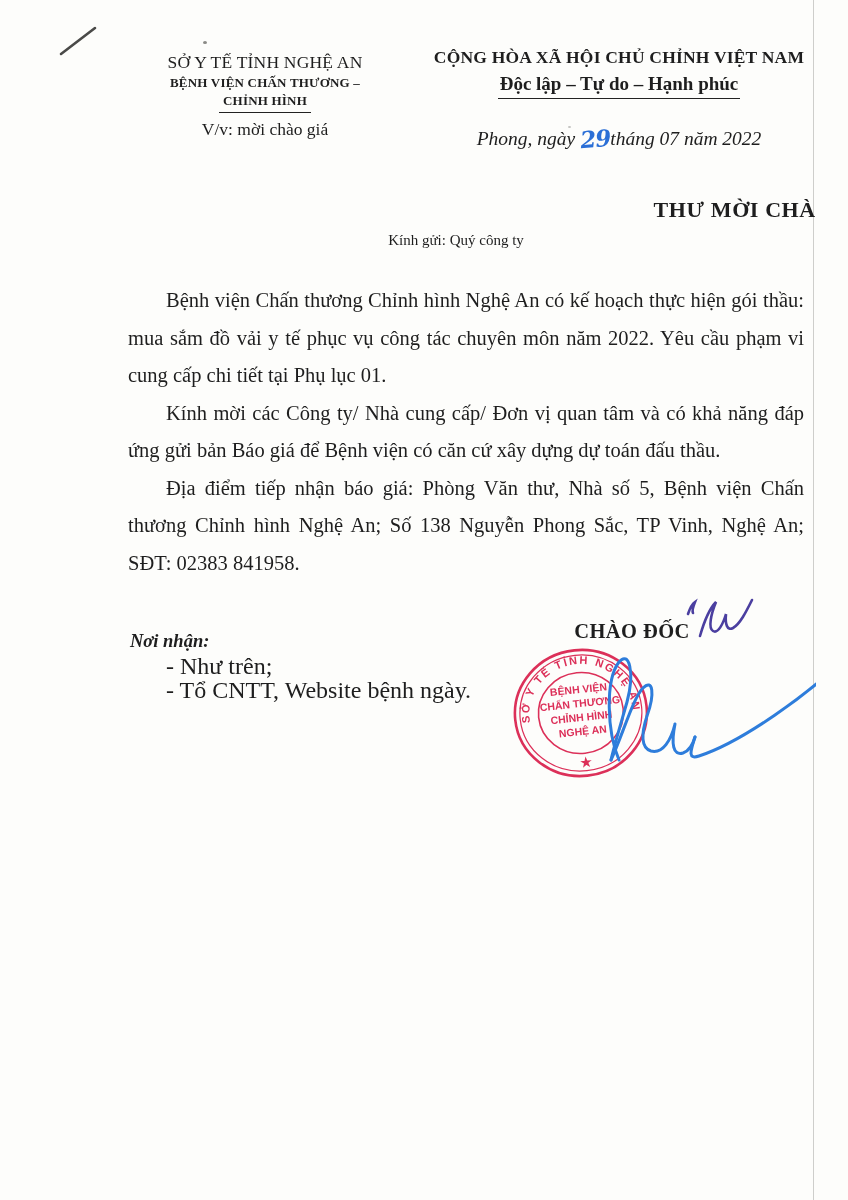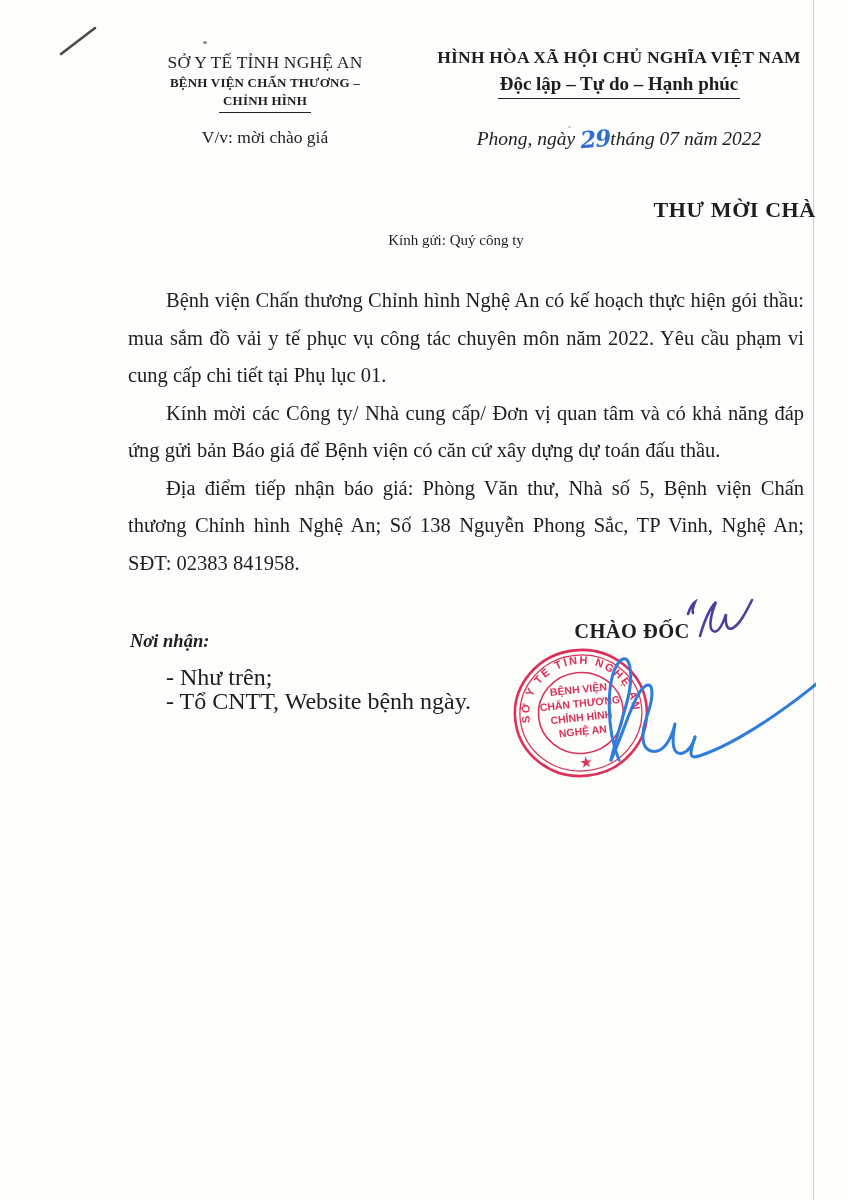--- a/index.html
+++ b/index.html
@@ -10,42 +10,42 @@
   }
   
   .edge-shadow{position:absolute;right:2px;top:0;bottom:0;width:1.5px;background:#c2c2bf;opacity:.8;}
   .speck{position:absolute;background:#8a8a86;border-radius:50%;}
   .pen-mark{position:absolute;left:22px;top:20px;}
   
   .hdr-left{position:absolute;left:68px;top:50px;width:330px;text-align:center;line-height:1.38;}
   .hdr-left .l1{font-size:17.5px;letter-spacing:.2px;}
   .hdr-left .l2,.hdr-left .l3{font-weight:bold;font-size:13px;letter-spacing:.2px;}
   .hdr-left .l3 span{display:inline-block;border-bottom:1.6px solid #222;padding:0 4px 2px 4px;}
-  .hdr-left .subject{font-size:17.5px;margin-top:12px;}
+  .hdr-left .subject{font-size:17.5px;margin-top:4px;}
   .hdr-right{position:absolute;left:392px;top:46px;width:390px;text-align:center;}
   .hdr-right .l1{font-weight:bold;font-size:17.5px;letter-spacing:.2px;line-height:1.35;}
   .hdr-right .l2{font-weight:bold;font-size:19px;margin-top:3px;}
   .hdr-right .l2 span{display:inline-block;border-bottom:1.7px solid #222;padding:0 2px 3px 2px;}
   .dateline{font-style:italic;font-size:19.5px;margin-top:26px;white-space:nowrap;}
   .hand-day{
     display:inline-block;color:#2b6fd6;font-family:"DejaVu Serif",serif;
     font-style:italic;font-weight:bold;font-size:23px;line-height:1;
     transform:rotate(-5deg) translateY(2px);margin:0 0 0 5px;letter-spacing:-1px;
   }
   
   .doc-title{position:absolute;left:3px;top:197px;width:848px;text-align:right;
     font-weight:bold;font-size:22px;letter-spacing:.6px;}
   .salutation{position:absolute;left:0;top:232px;width:848px;text-align:center;font-size:15px;}
   
   .body-text{position:absolute;left:96px;top:282px;width:676px;
     font-size:20.5px;line-height:37.5px;text-align:justify;}
   .body-text p{margin:0;text-indent:38px;}
   
   .recipients{position:absolute;left:98px;top:631px;}
-  .recipients .lbl{font-weight:bold;font-style:italic;font-size:18.5px;margin-bottom:14px;}
+  .recipients .lbl{font-weight:bold;font-style:italic;font-size:18.5px;margin-bottom:3px;}
   .recipients .item{font-size:24px;line-height:23.5px;margin-left:36px;}
   .director-title{position:absolute;left:505px;top:620px;width:190px;text-align:center;
     font-weight:bold;font-size:20.5px;letter-spacing:.4px;z-index:3;}
   .signer-name{position:absolute;left:495px;top:756px;width:200px;text-align:center;
     font-weight:bold;font-size:20.5px;z-index:4;}
   .stamp{position:absolute;left:480px;top:647px;width:138px;height:134px;z-index:2;
     transform:rotate(-6deg);}
   .stamp text{font-family:"Liberation Sans",sans-serif;font-weight:bold;fill:#dc3059;}
   .sig-main{position:absolute;left:535px;top:632px;width:290px;height:140px;z-index:5;}
   .sig-initial{position:absolute;left:648px;top:594px;width:78px;height:52px;z-index:5;}
@@ -63,21 +63,21 @@
   <div class="edge-shadow"></div>
 
   <div class="hdr-left">
     <div class="l1">SỞ Y TẾ TỈNH NGHỆ AN</div>
     <div class="l2">BỆNH VIỆN CHẤN THƯƠNG –</div>
     <div class="l3"><span>CHỈNH HÌNH</span></div>
     <div class="subject">V/v: mời chào giá</div>
   </div>
 
   <div class="hdr-right">
-    <div class="l1">HÌNH HÒA XÃ HỘI CHỦ NGHĨA VIỆT NAM</div>
+    <div class="l1">CỘNG HÒA XÃ HỘI CHỦ CHỈNH VIỆT NAM</div>
     <div class="l2"><span>Độc lập – Tự do – Hạnh phúc</span></div>
     <div class="dateline">
       <span>Phong, ngày</span><span class="hand-day">29</span><span>tháng 07 năm 2022</span>
     </div>
   </div>
 
   <div class="doc-title">THƯ MỜI CHÀO GIÁ</div>
   <div class="salutation">Kính gửi: Quý công ty</div>
 
   <div class="body-text">

